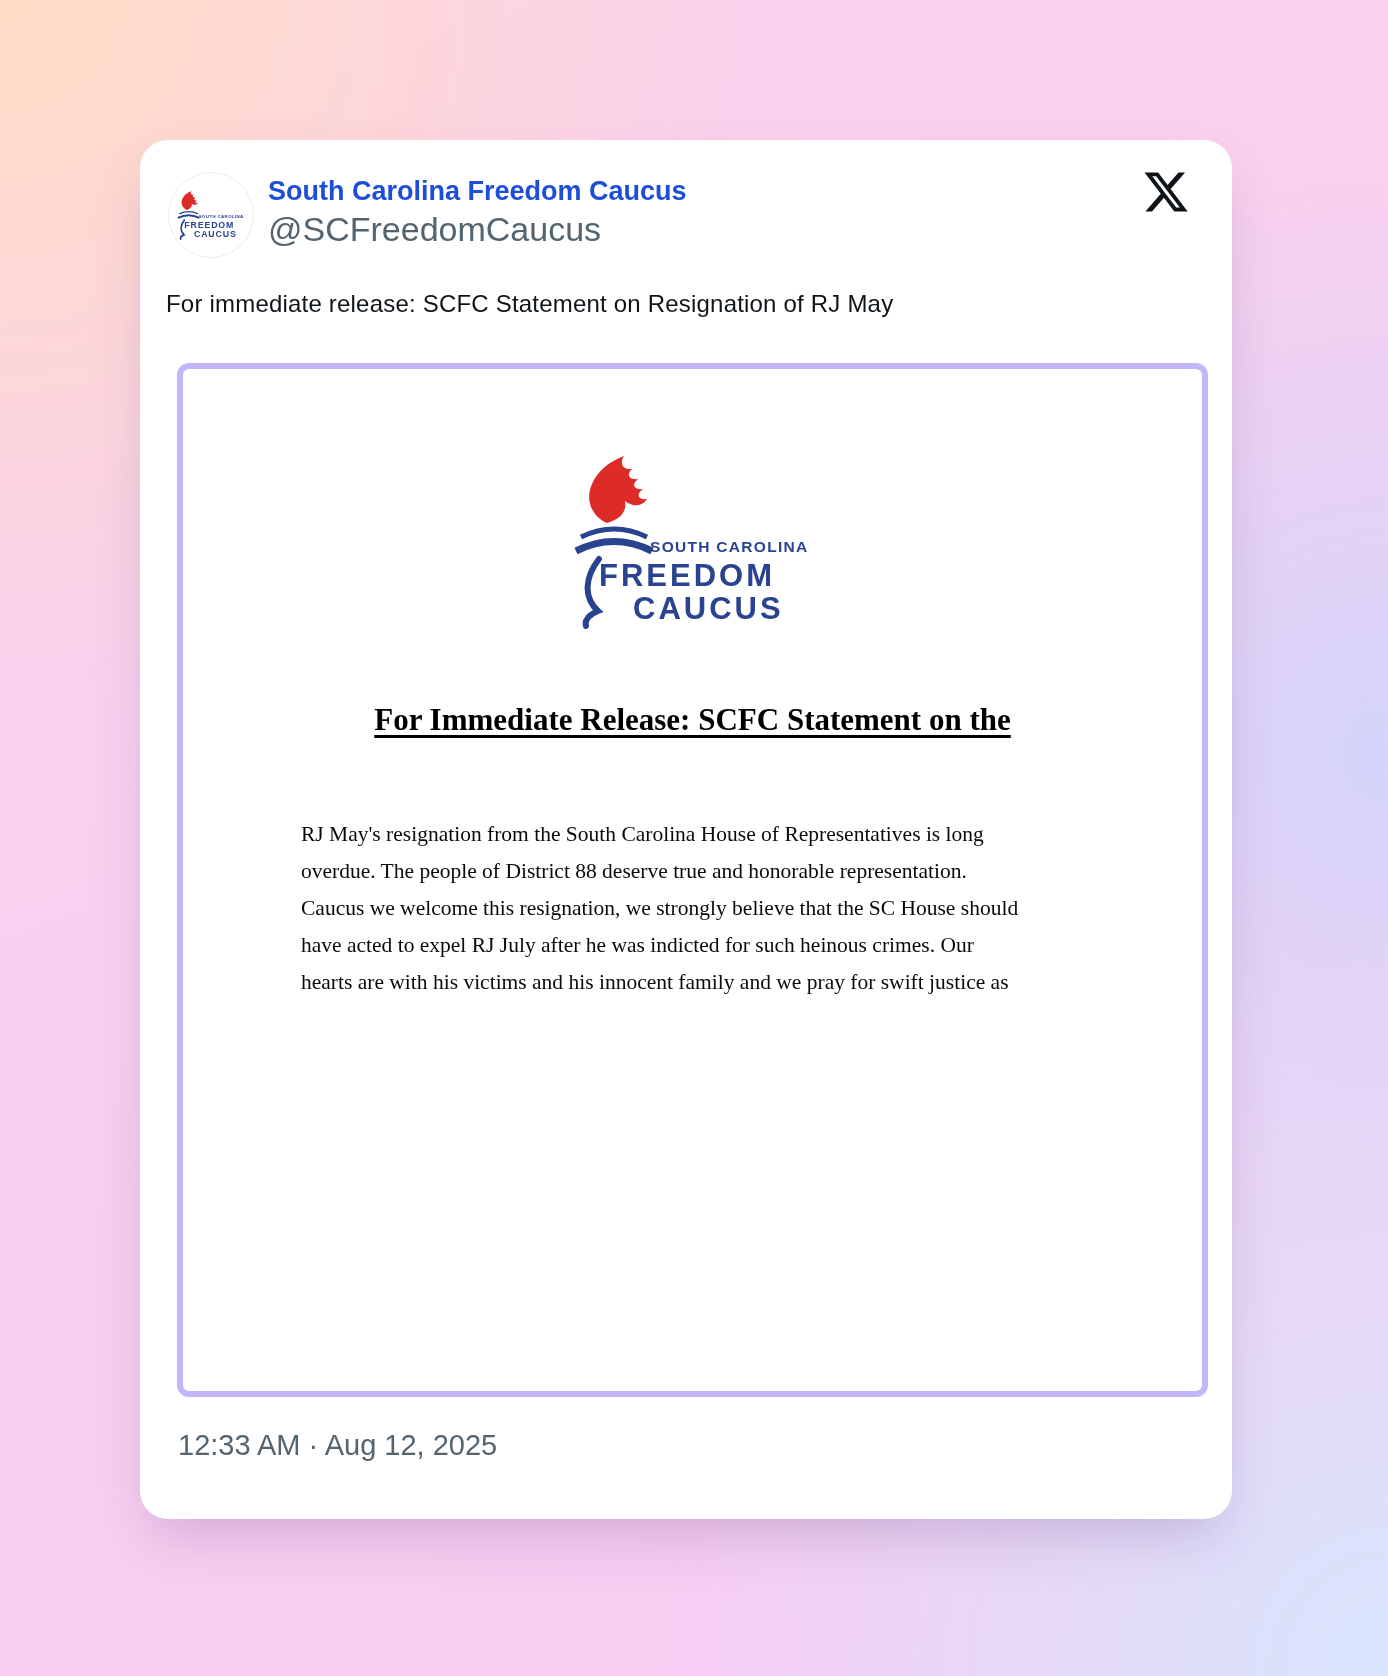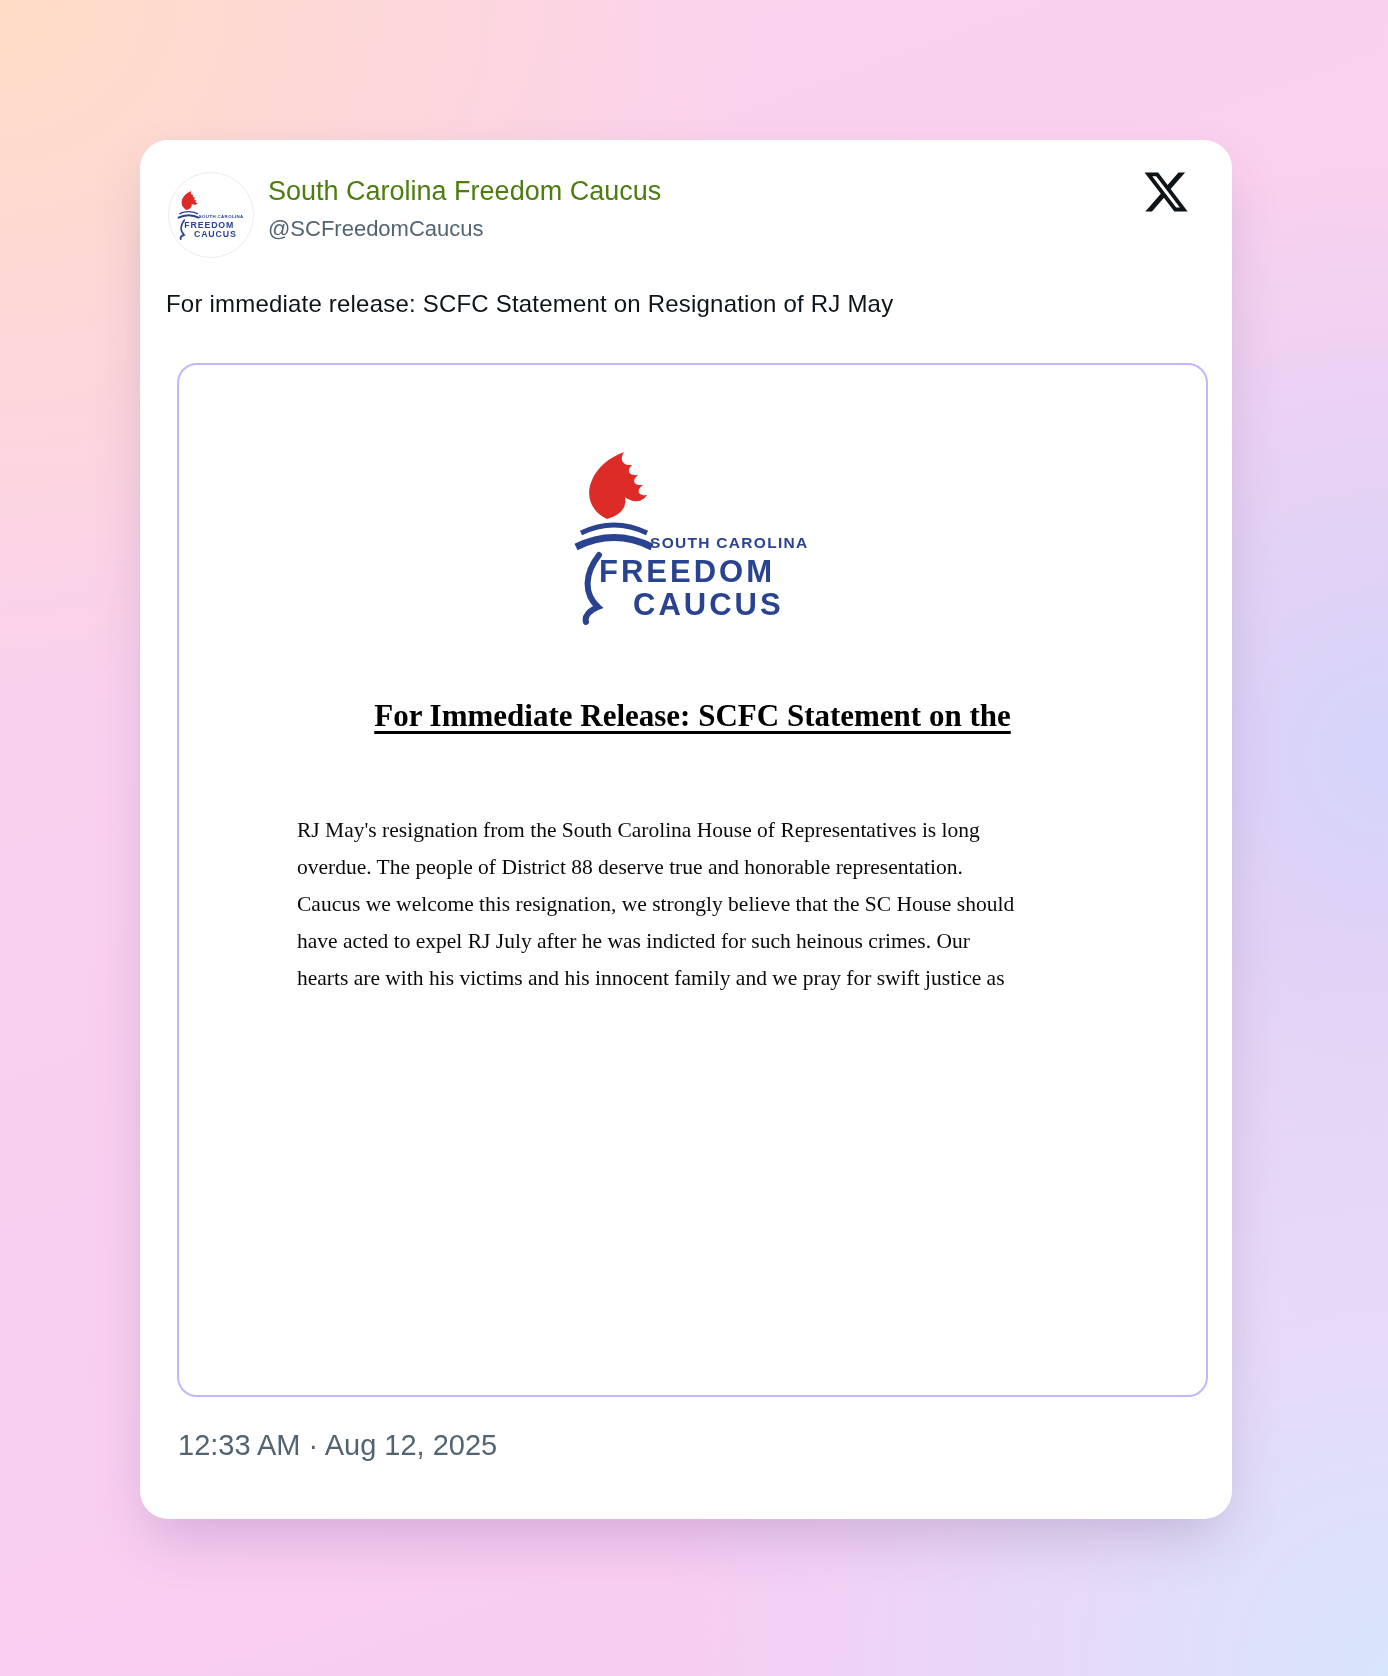--- a/index.html
+++ b/index.html
@@ -19,31 +19,31 @@
     box-shadow:0 25px 55px -12px rgba(90,60,120,0.25);
   }
   .header{position:relative;height:92px;}
   .avatar{
     position:absolute;left:2px;top:8px;width:84px;height:84px;border-radius:50%;
     background:#ffffff;border:1px solid #ececec;display:flex;align-items:center;justify-content:center;
     overflow:hidden;cursor:pointer;
   }
   .avatar svg{width:68px;height:50px;}
   .author{position:absolute;left:102px;top:10px;}
-  .name{font-size:27px;font-weight:normal;color:#4d7c0f;line-height:34px;cursor:pointer;}
-  .handle{font-size:22px;color:#536471;line-height:32px;margin-top:5px;cursor:pointer;}
+  .name{font-size:27px;font-weight:bold;color:#1d4ed8;line-height:34px;cursor:pointer;}
+  .handle{font-size:34px;color:#536471;line-height:32px;margin-top:5px;cursor:pointer;}
   .xlogo{position:absolute;right:16px;top:4px;width:48px;height:48px;cursor:pointer;}
   .xlogo svg{width:48px;height:48px;display:block;}
   .tweet-text{
     margin-top:24px;width:990px;
     font-size:24px;line-height:47px;color:#0f1419;letter-spacing:0.2px;
   }
   .media-frame{
     margin:36px 0 0 11px;width:1031px;height:1034px;box-sizing:border-box;
-    border:2px solid #c4b5fd;border-radius:20px;background:#ffffff;overflow:hidden;cursor:pointer;
+    border:6px solid #c4b5fd;border-radius:12px;background:#ffffff;overflow:hidden;cursor:pointer;
   }
   .doc{width:100%;height:100%;font-family:"Liberation Serif",serif;color:#111111;}
   .doc-logo{width:240px;height:176px;margin:84px auto 0;}
   .doc-logo svg{width:240px;height:176px;display:block;}
   .doc-heading{
     margin-top:70px;text-align:center;font-weight:bold;font-size:31px;line-height:41px;
     text-decoration:underline;text-decoration-thickness:3px;text-underline-offset:5px;color:#000000;
   }
   .doc-body{margin:76px 0 0 118px;font-size:21.5px;line-height:37px;color:#0a0a0a;}
   .doc-body div{white-space:nowrap;}

